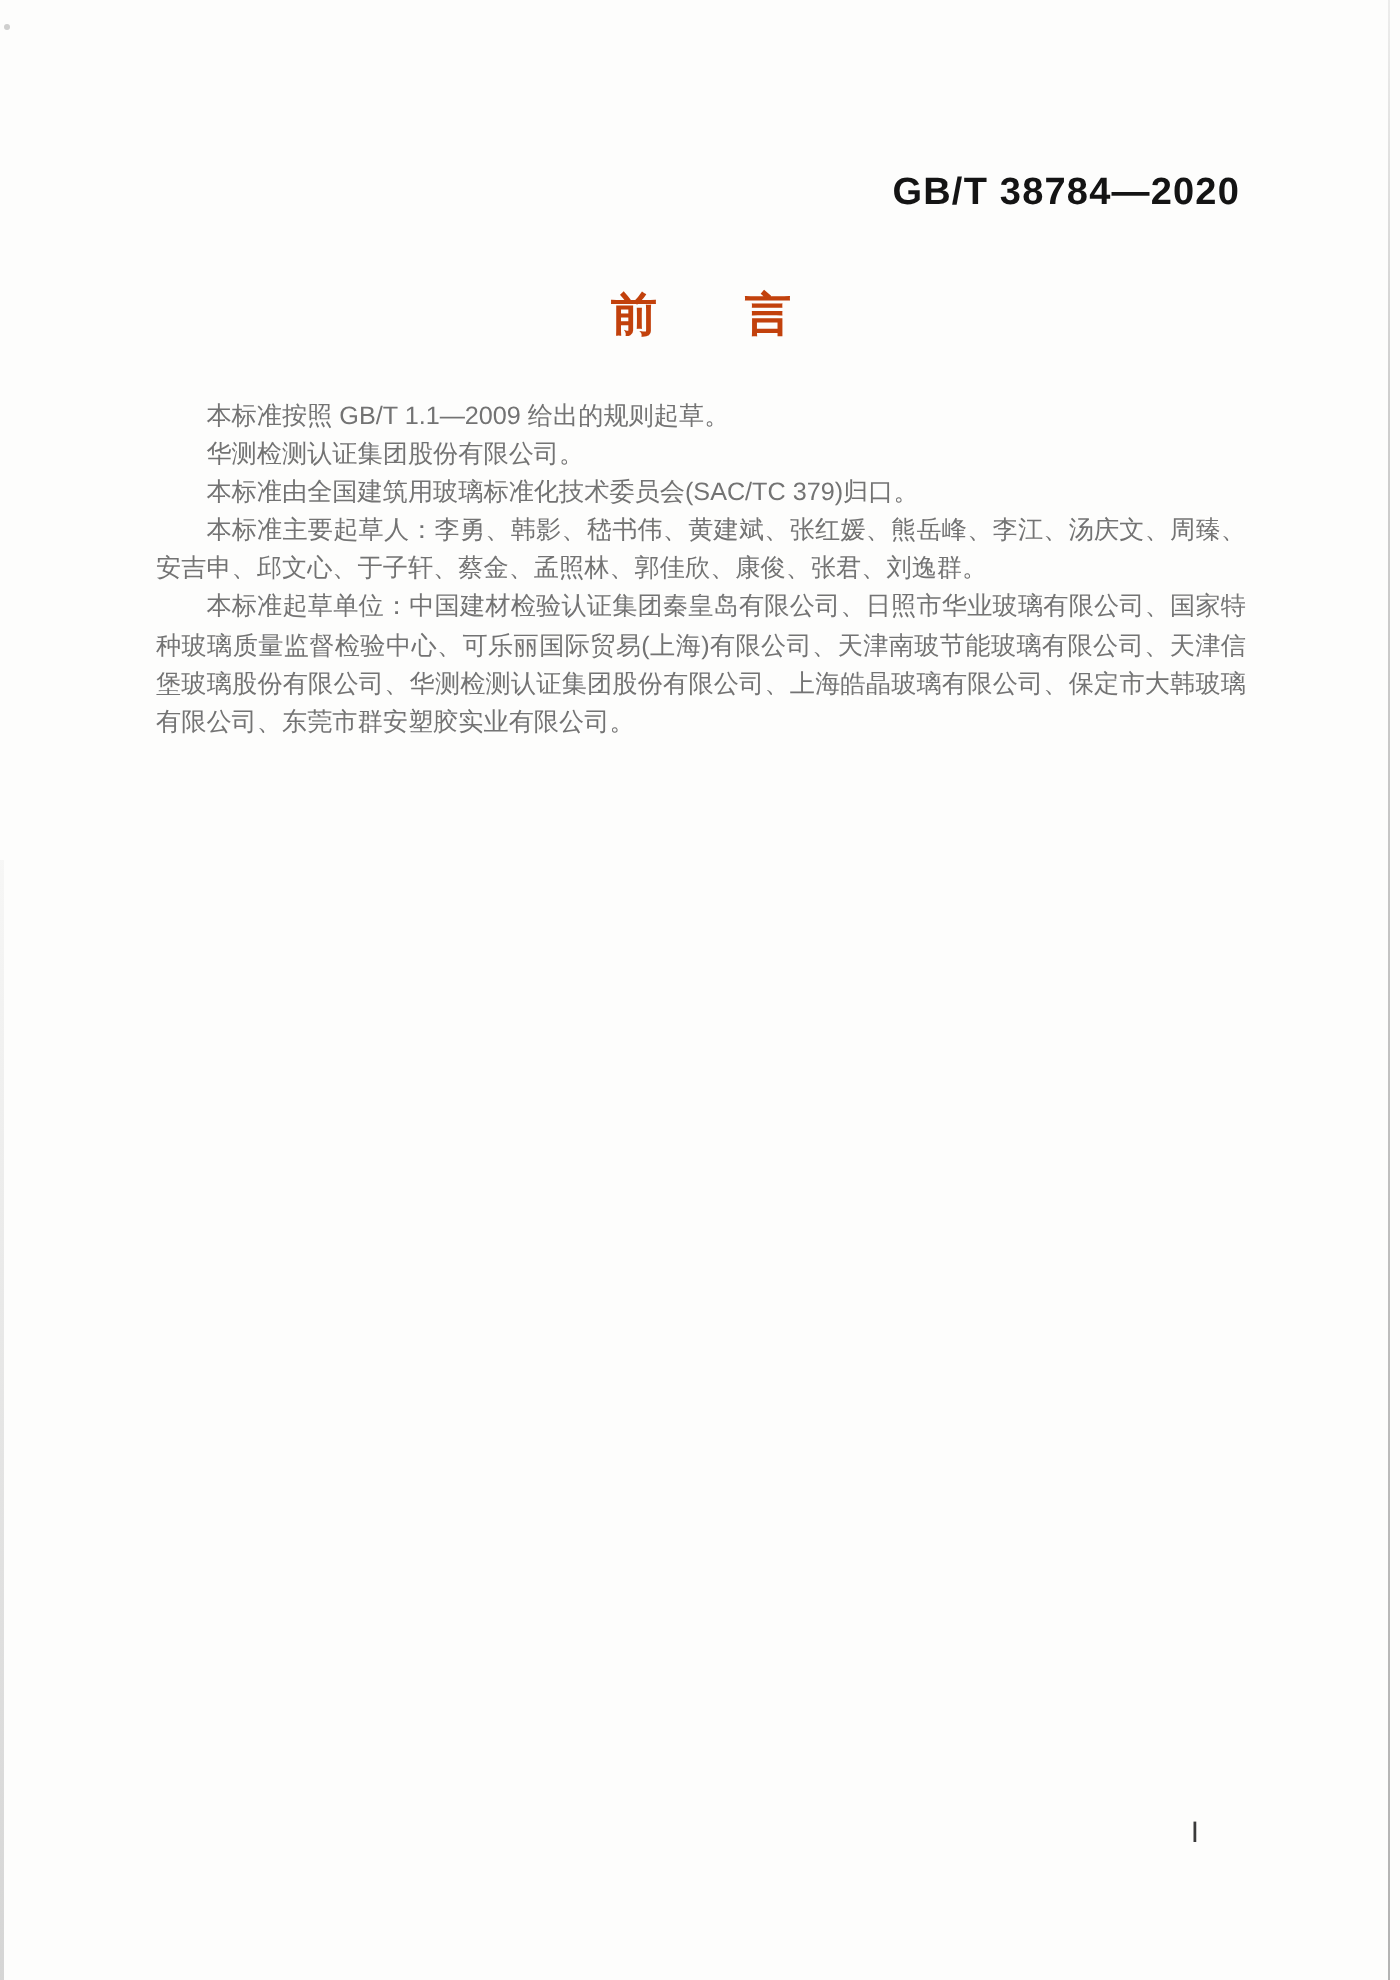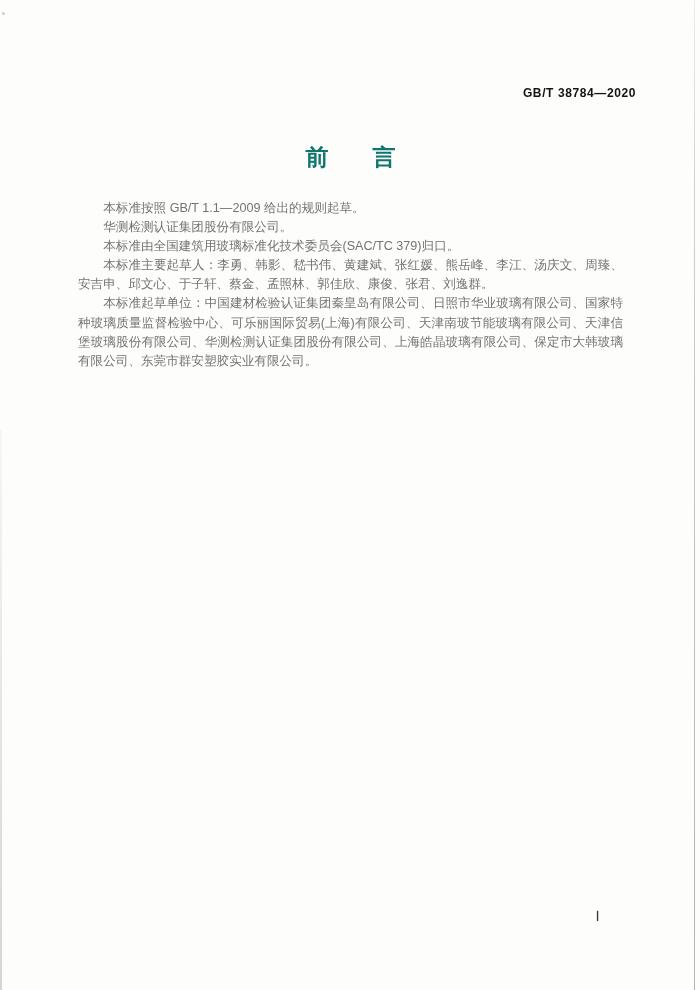--- a/index.html
+++ b/index.html
@@ -48,36 +48,35 @@
     background: rgba(120,120,120,0.35);
     border-radius: 50%;
   }
 
   .std-code {
     position: absolute;
     top: 86px;
     left: 0;
     width: 620px;
     text-align: right;
-    font-size: 12px;
+    font-size: 19px;
     font-weight: bold;
     letter-spacing: 0.6px;
     color: #141414;
-    margin-left: 16px;
   }
 
   .foreword-title {
     position: absolute;
     top: 142px;
     left: 78px;
     width: 545px;
     text-align: center;
     font-size: 23px;
     font-weight: bold;
-    color: #0f766e;
+    color: #c2410c;
     white-space: nowrap;
   }
   .foreword-title .title-gap {
     display: inline-block;
     width: 44px;
   }
 
   .body-text {
     position: absolute;
     left: 78px;

